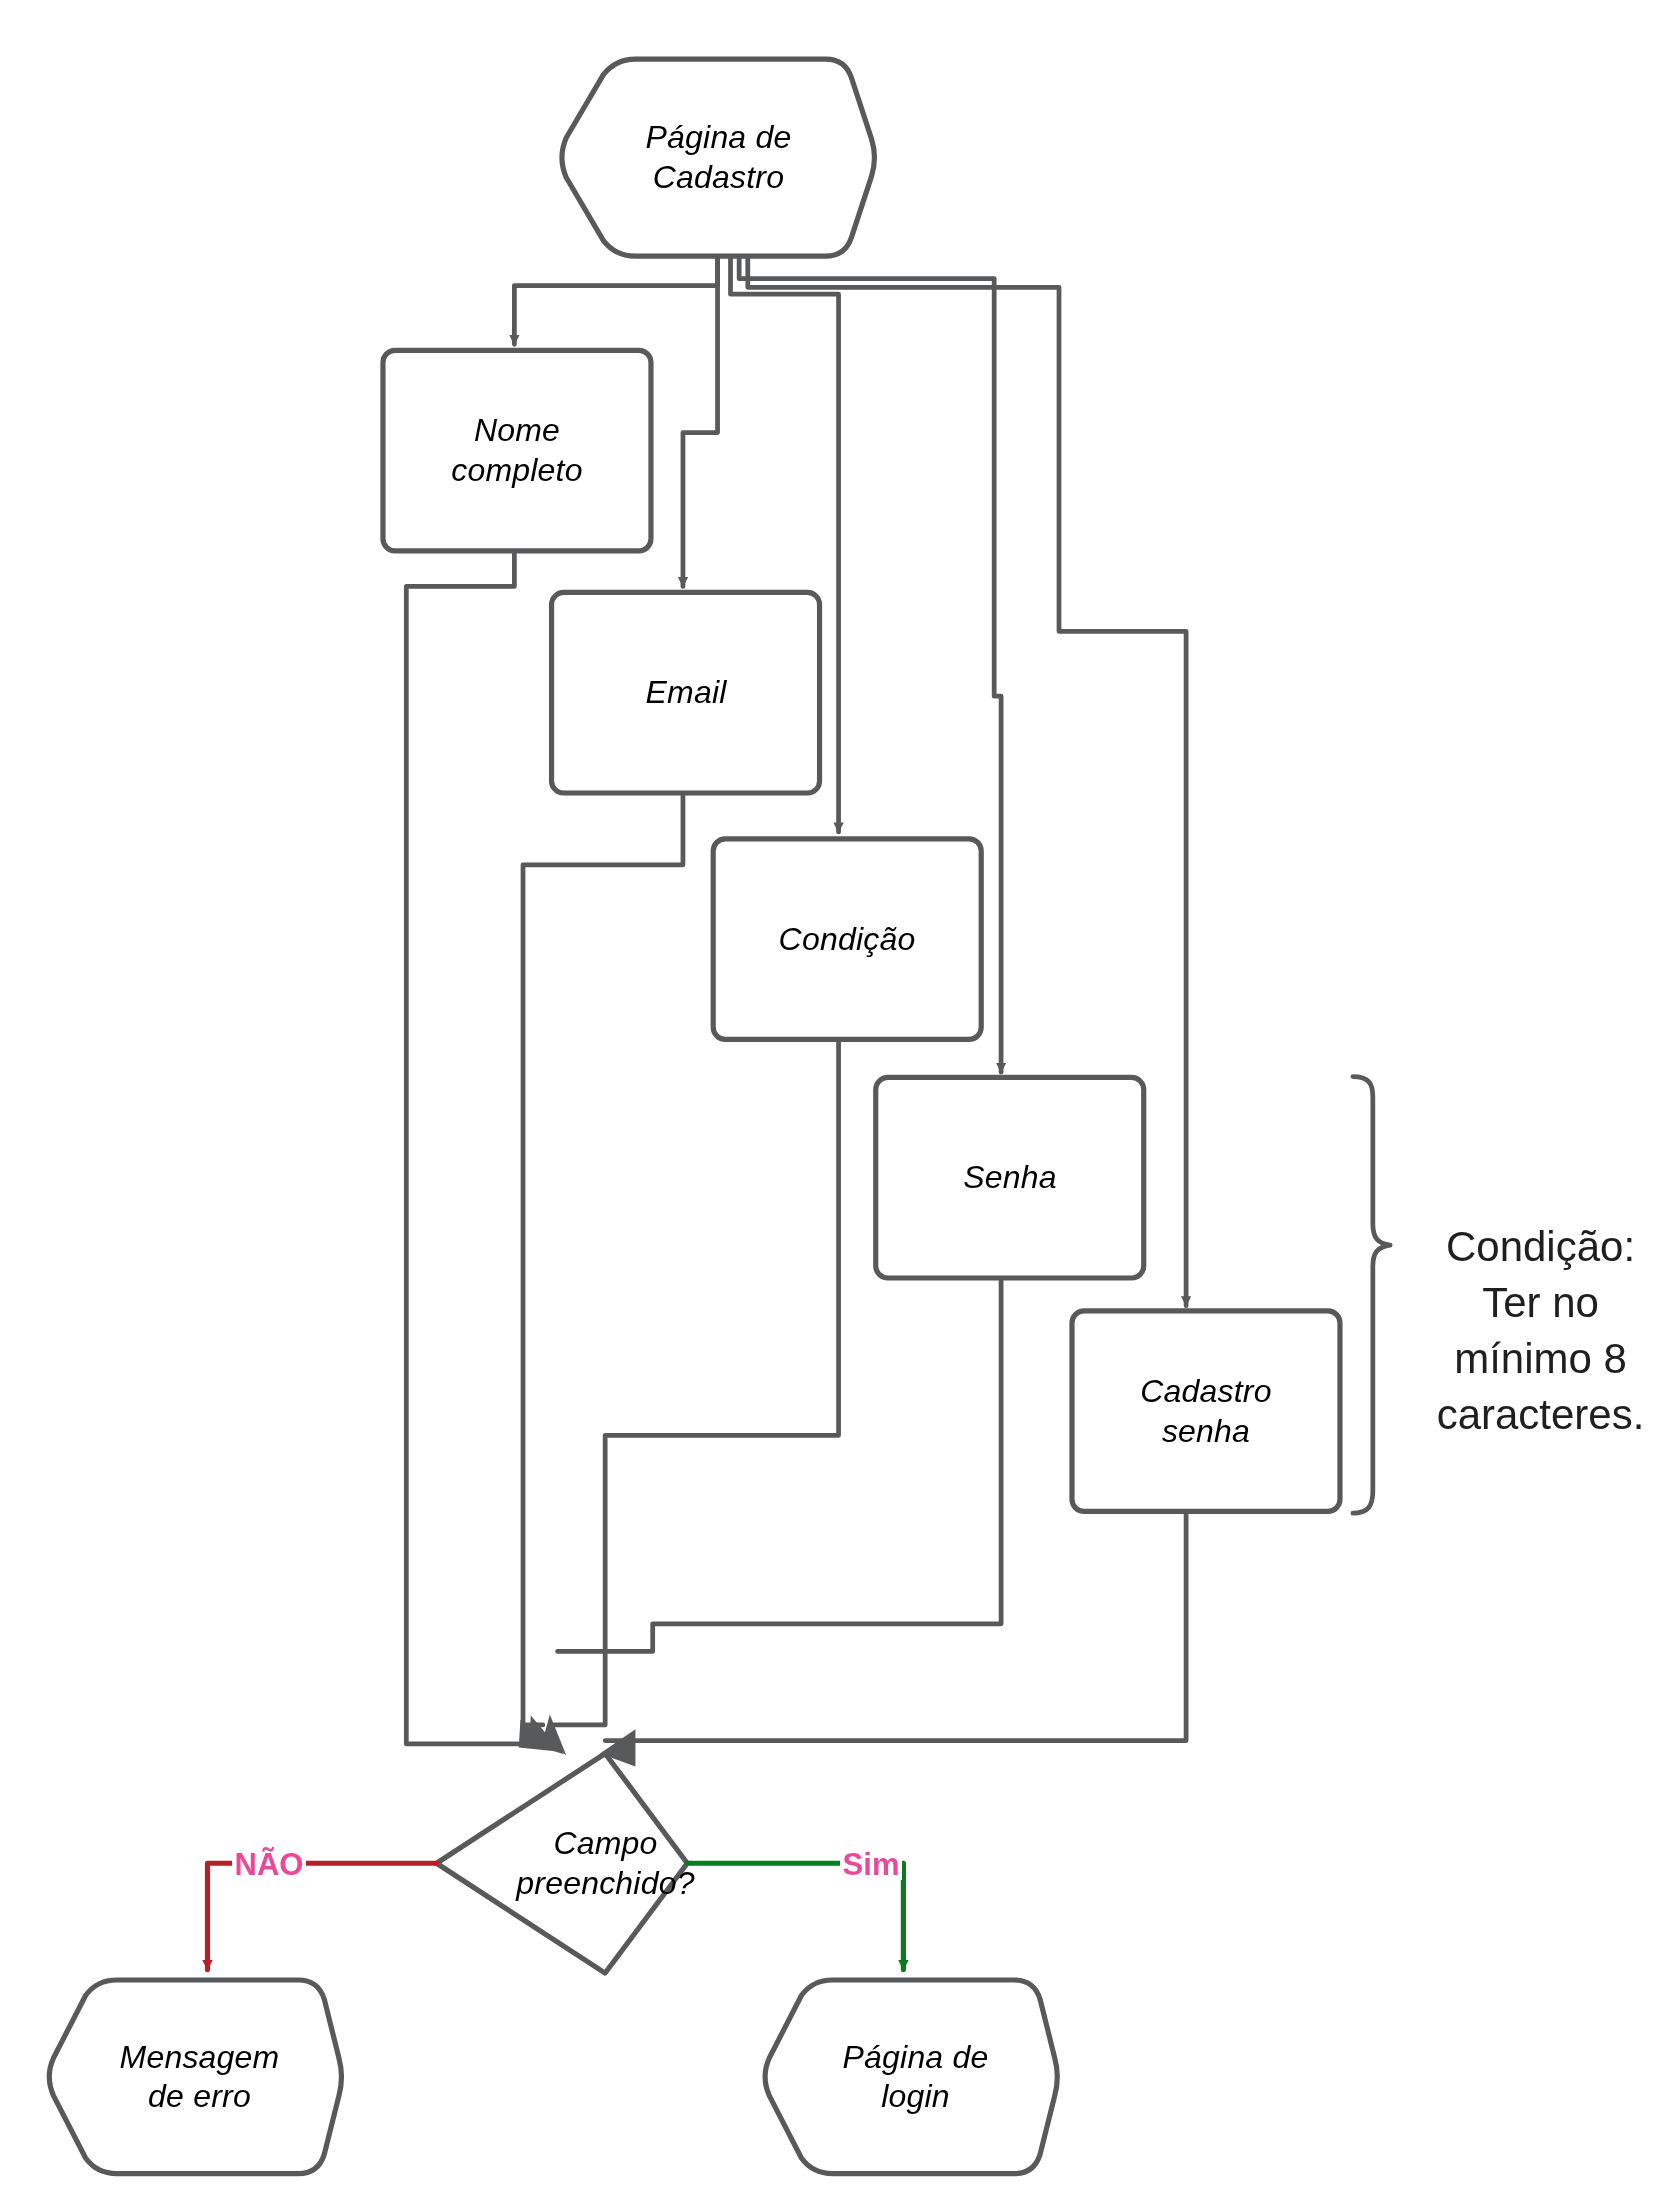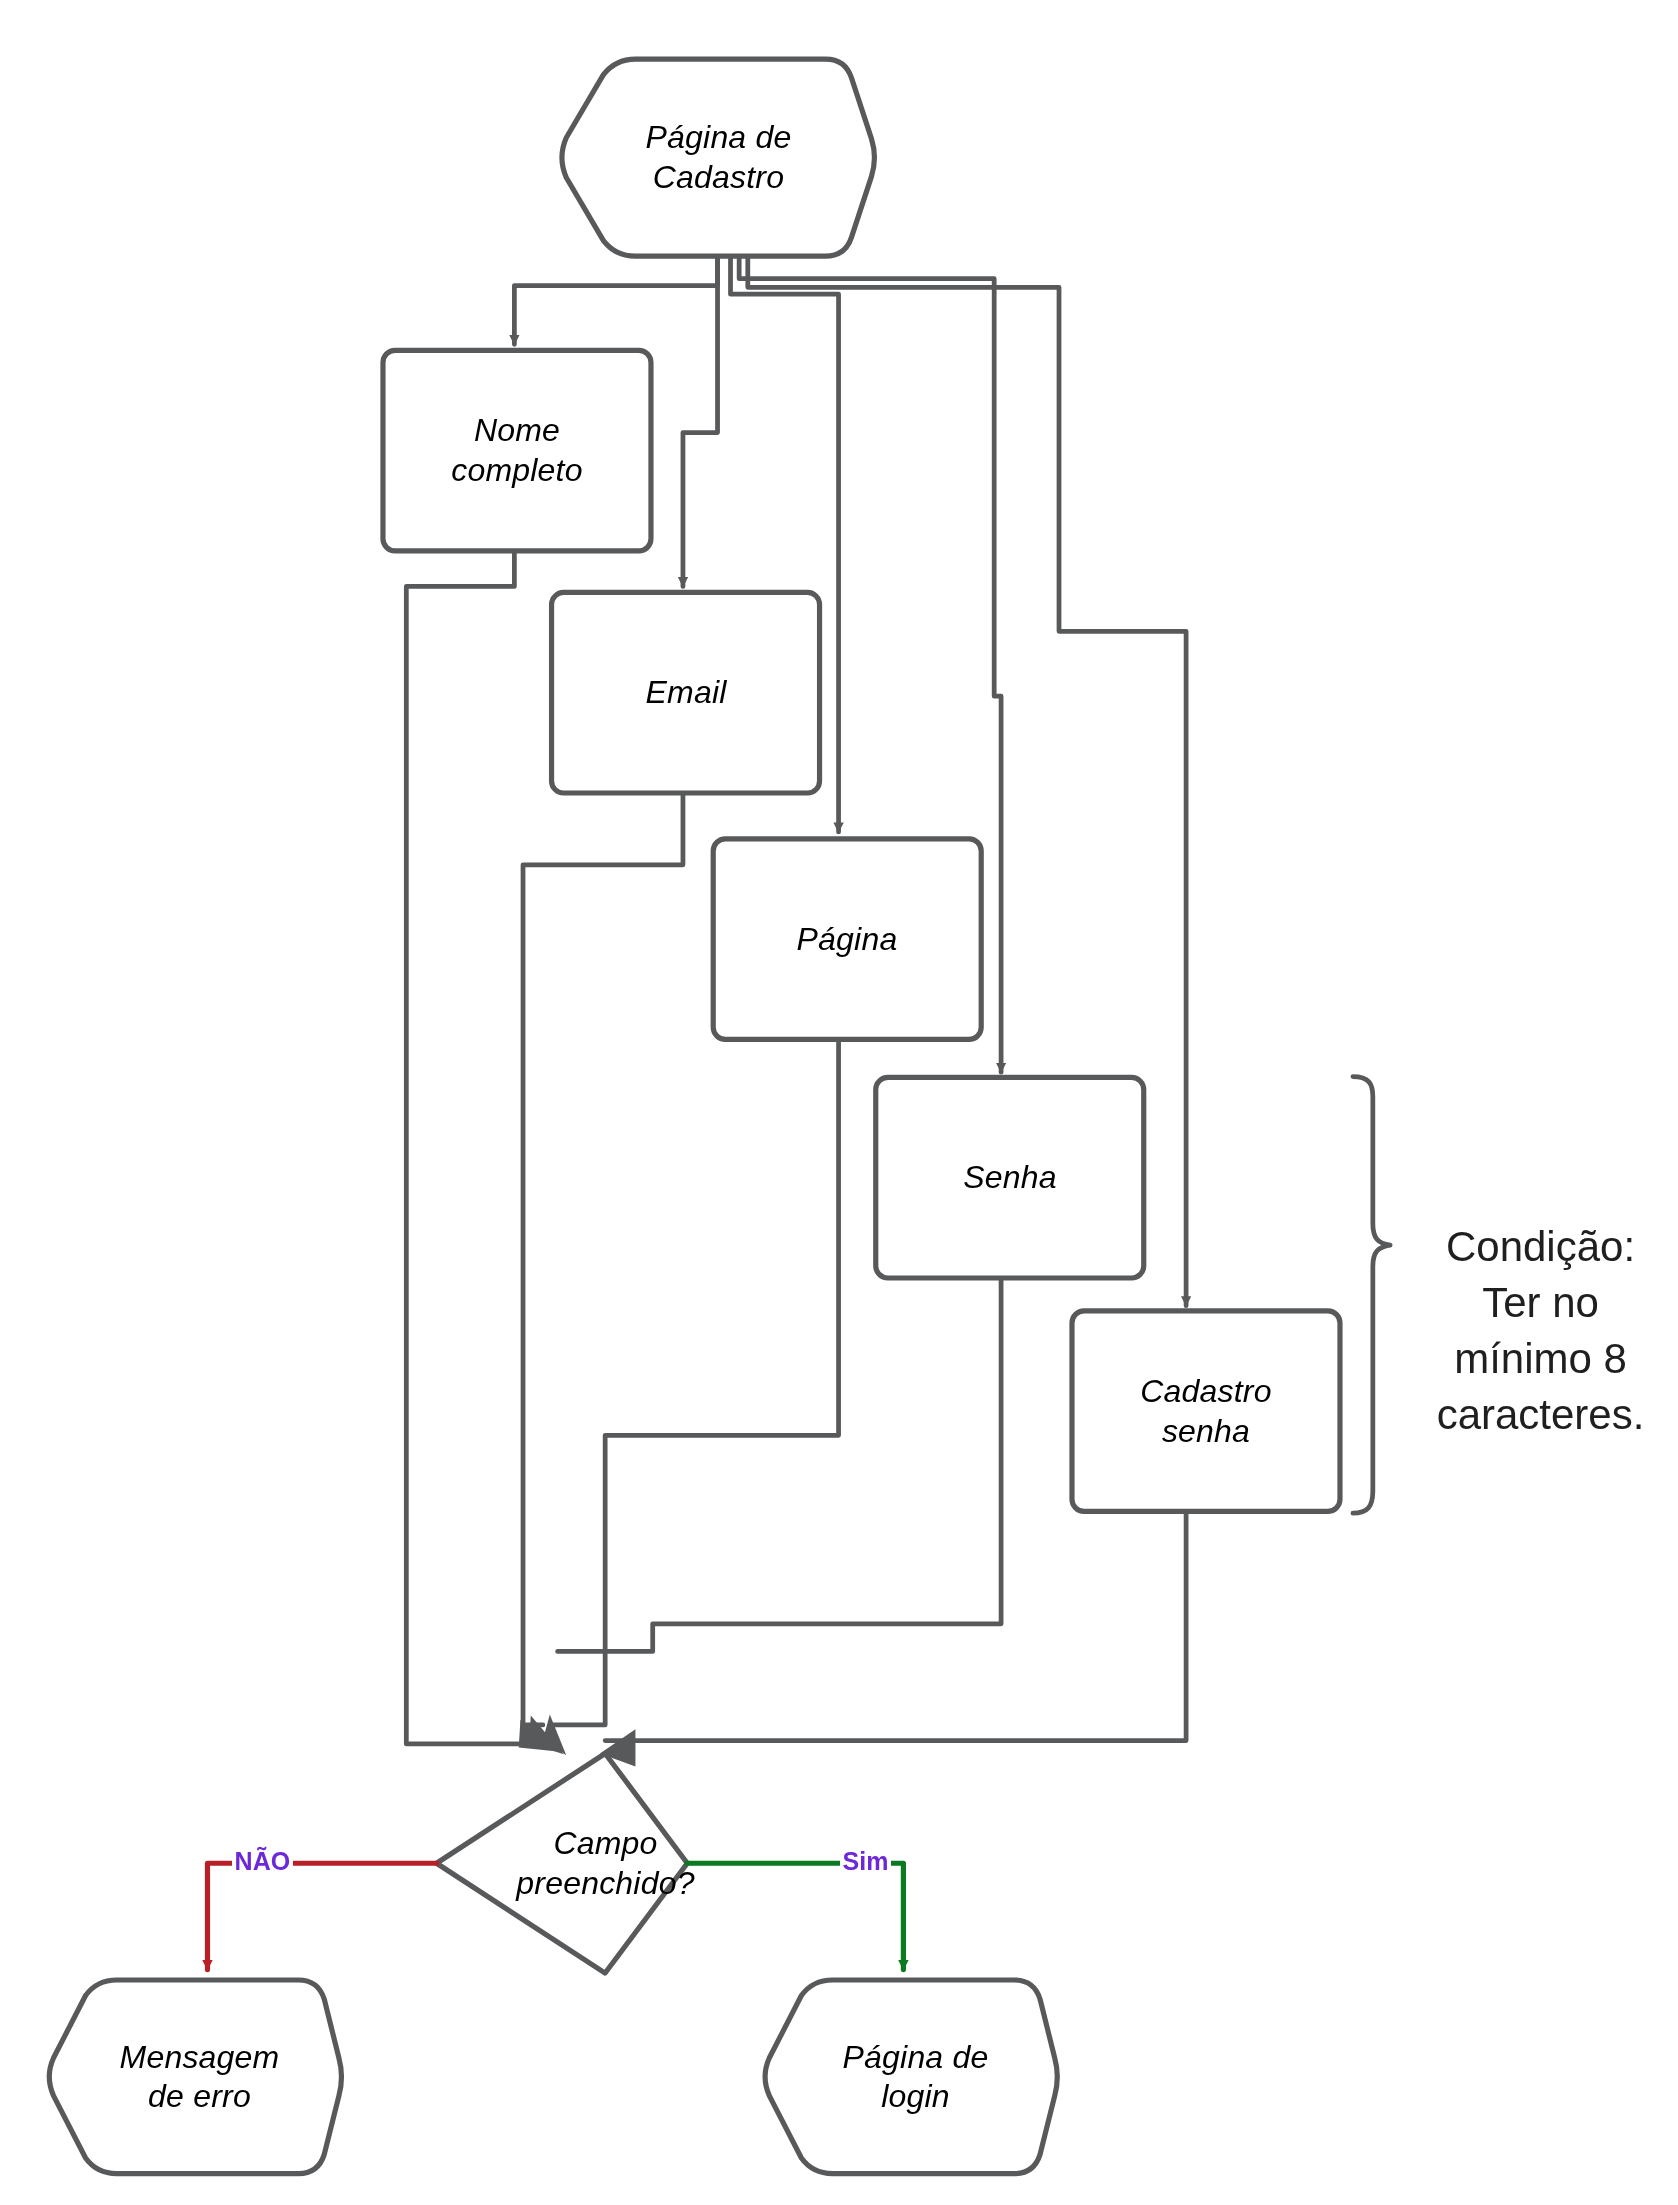--- a/index.html
+++ b/index.html
@@ -32,22 +32,22 @@
     font-size: 32px;
     line-height: 1.22;
     letter-spacing: 0.2px;
     white-space: pre-line;
     pointer-events: none;
     font-style: italic;
   }
   .edge-label {
     position: absolute;
     font-weight: bold;
-    font-size: 25px;
-    color: #6d28d9;
+    font-size: 31px;
+    color: #ec4899;
     background: #ffffff;
     padding: 0 2.6px;
     white-space: nowrap;
     line-height: 1;
   }
   .note-label {
     position: absolute;
     color: #1f1f1f;
     font-size: 42px;
     line-height: 1.33;
@@ -148,21 +148,21 @@
   </svg>
 
   <div class="node-label" style="left:566px; top:59px; width:305px; height:197px;">Página de
 Cadastro</div>
 
   <div class="node-label" style="left:552px; top:592px; width:268px; height:201px;">Email</div>
 
   <div class="node-label" style="left:383px; top:350px; width:268px; height:201px;">Nome
 completo</div>
 
-  <div class="node-label" style="left:713px; top:839px; width:268px; height:201px;">Página</div>
+  <div class="node-label" style="left:713px; top:839px; width:268px; height:201px;">Condição</div>
 
   <div class="node-label" style="left:876px; top:1077px; width:268px; height:201px;">Senha</div>
 
   <div class="node-label" style="left:1072px; top:1311px; width:268px; height:201px;">Cadastro
 senha</div>
 
   <div class="node-label" style="left:54px; top:1980px; width:291px; height:194px;">Mensagem
 de erro</div>
 
   <div class="node-label" style="left:467px; top:1764px; width:277px; height:199px;">Campo

